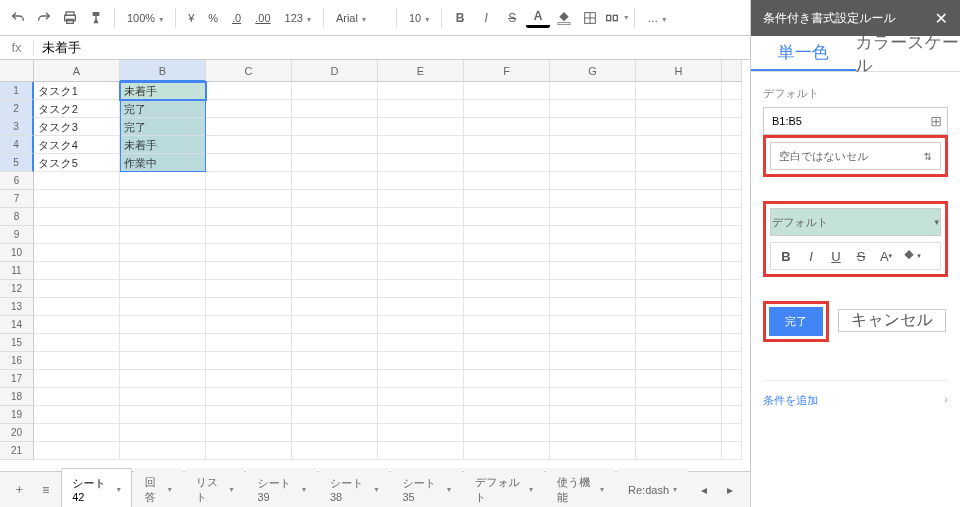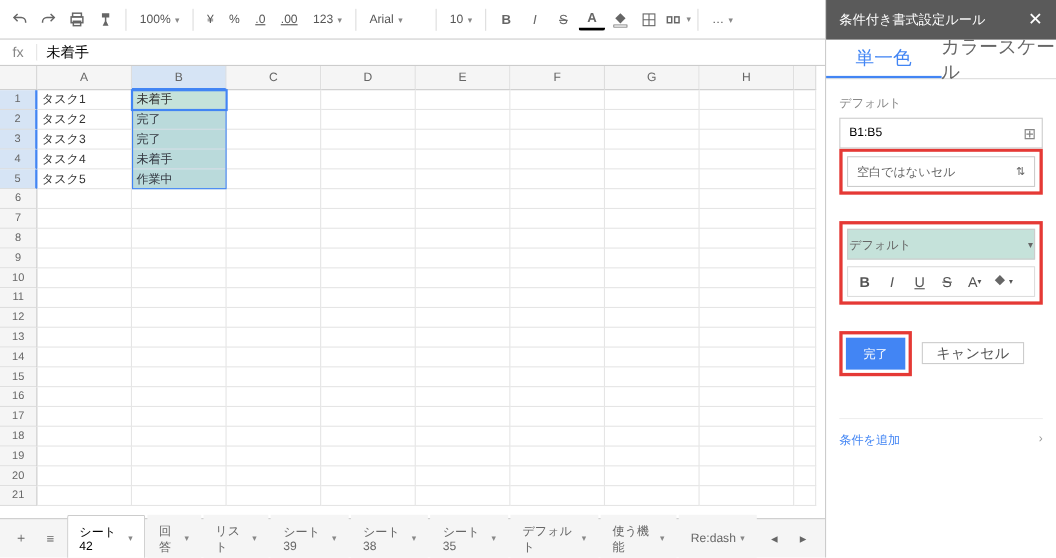--- a/index.html
+++ b/index.html
@@ -38,21 +38,21 @@
 .sb-input{width:100%;height:28px;border:1px solid #ccc;padding:0 28px 0 8px;font-size:11px;position:relative}
 .sb-input-wrap{position:relative;}
 .sb-grid-icon{position:absolute;right:6px;top:6px;font-size:14px;color:#888}
 .redbox{border:3px solid #e53935;padding:4px;margin-bottom:24px}
 .sb-select{width:100%;height:28px;border:1px solid #ccc;padding:0 8px;font-size:11px;background:#fff;display:flex;align-items:center;justify-content:space-between}
 .sb-style-preview{background:#c5e2da;height:28px;border:1px solid #ccc;display:flex;align-items:center;justify-content:space-between;padding:0 1px;margin-bottom:6px;font-size:11px}
 .sb-fmt-row{display:flex;gap:3px;align-items:center;height:28px;border:1px solid #ddd;padding:0 4px}
 .sb-fmt-btn{width:22px;height:20px;display:flex;align-items:center;justify-content:center;font-size:13px;color:#555;cursor:pointer}
 .sb-btns{display:flex;gap:8px;align-items:center}
 .btn-primary{background:#4285f4;color:#fff;border:none;padding:7px 16px;font-size:11px;cursor:pointer}
-.btn-secondary{background:#fff;border:1px solid #ccc;padding:0 12px;font-size:13px;cursor:pointer;color:#555}
+.btn-secondary{background:#fff;border:1px solid #ccc;padding:0 12px;font-size:16px;cursor:pointer;color:#555}
 .sb-link{color:#4285f4;font-size:11px;padding:12px 0;display:flex;justify-content:space-between;cursor:pointer;border-top:1px solid #eee;margin-top:14px}
 .sb-foot{border-top:1px solid #ddd;height:36px;display:flex;align-items:center;justify-content:flex-end;padding:0 14px;font-size:11px;color:#555}
 svg{width:16px;height:16px}
 .tabs-nav{margin-left:auto;display:flex;gap:2px}
 </style>
 </head>
 <body>
 
 <div class="toolbar">
   <div class="tbtn">

